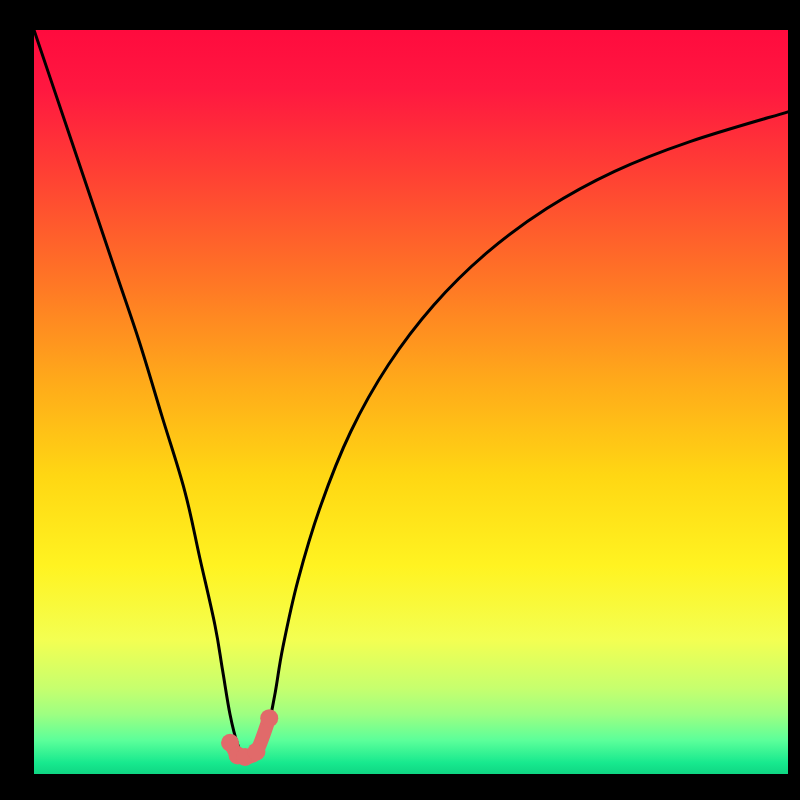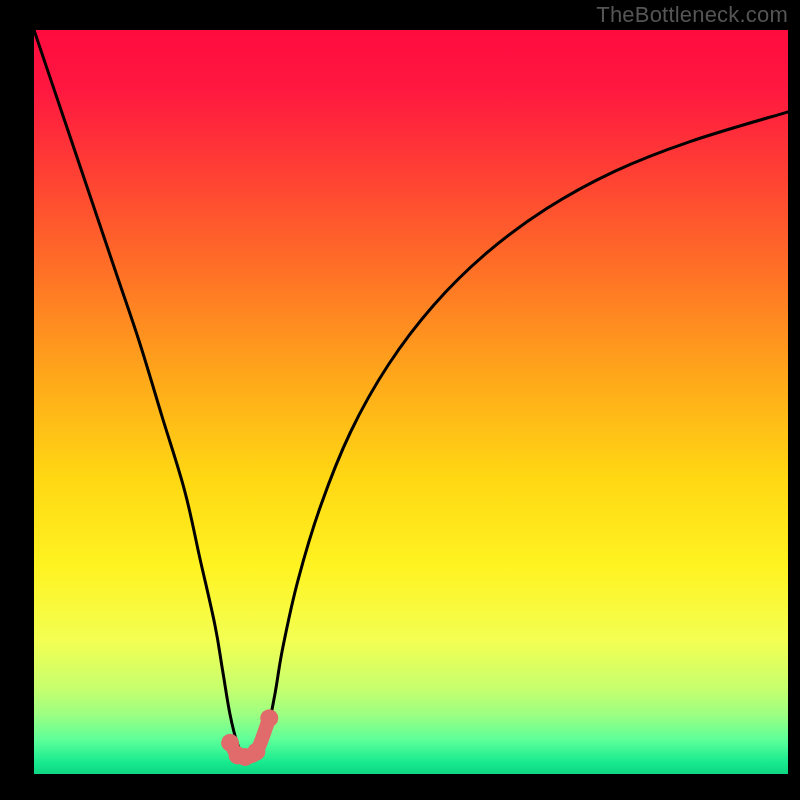--- a/index.html
+++ b/index.html
@@ -38,21 +38,20 @@
     left: 0;
   }
 </style>
 </head>
 <body>
 
 <div class="frame">
 
   <div class="plot-area" id="plot-area" style="left: 34px; top: 30px; width: 754px; height: 744px;"></div>
 
-  <div class="watermark">TheBottleneck.com</div>
 
   <svg class="curve" id="curve-svg" width="800" height="800">
     <defs>
       <linearGradient id="bg-grad" x1="0" y1="0" x2="0" y2="1">
           <stop offset="0%" stop-color="#ff0b3e"></stop>
           <stop offset="8%" stop-color="#ff1840"></stop>
           <stop offset="19%" stop-color="#ff3f34"></stop>
           <stop offset="33%" stop-color="#ff7326"></stop>
           <stop offset="47%" stop-color="#ffa91a"></stop>
           <stop offset="60%" stop-color="#ffd713"></stop>

